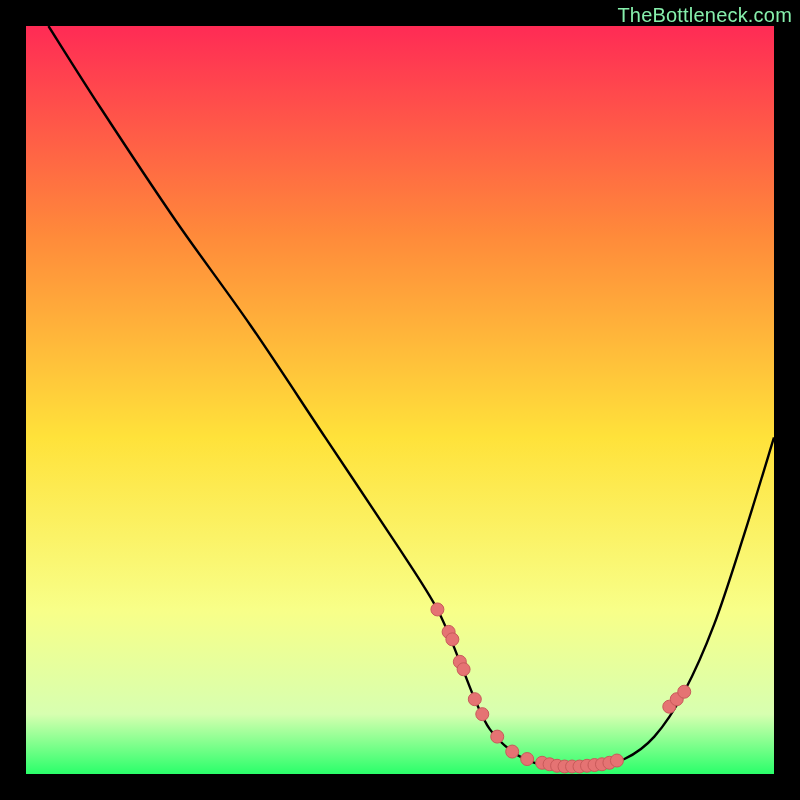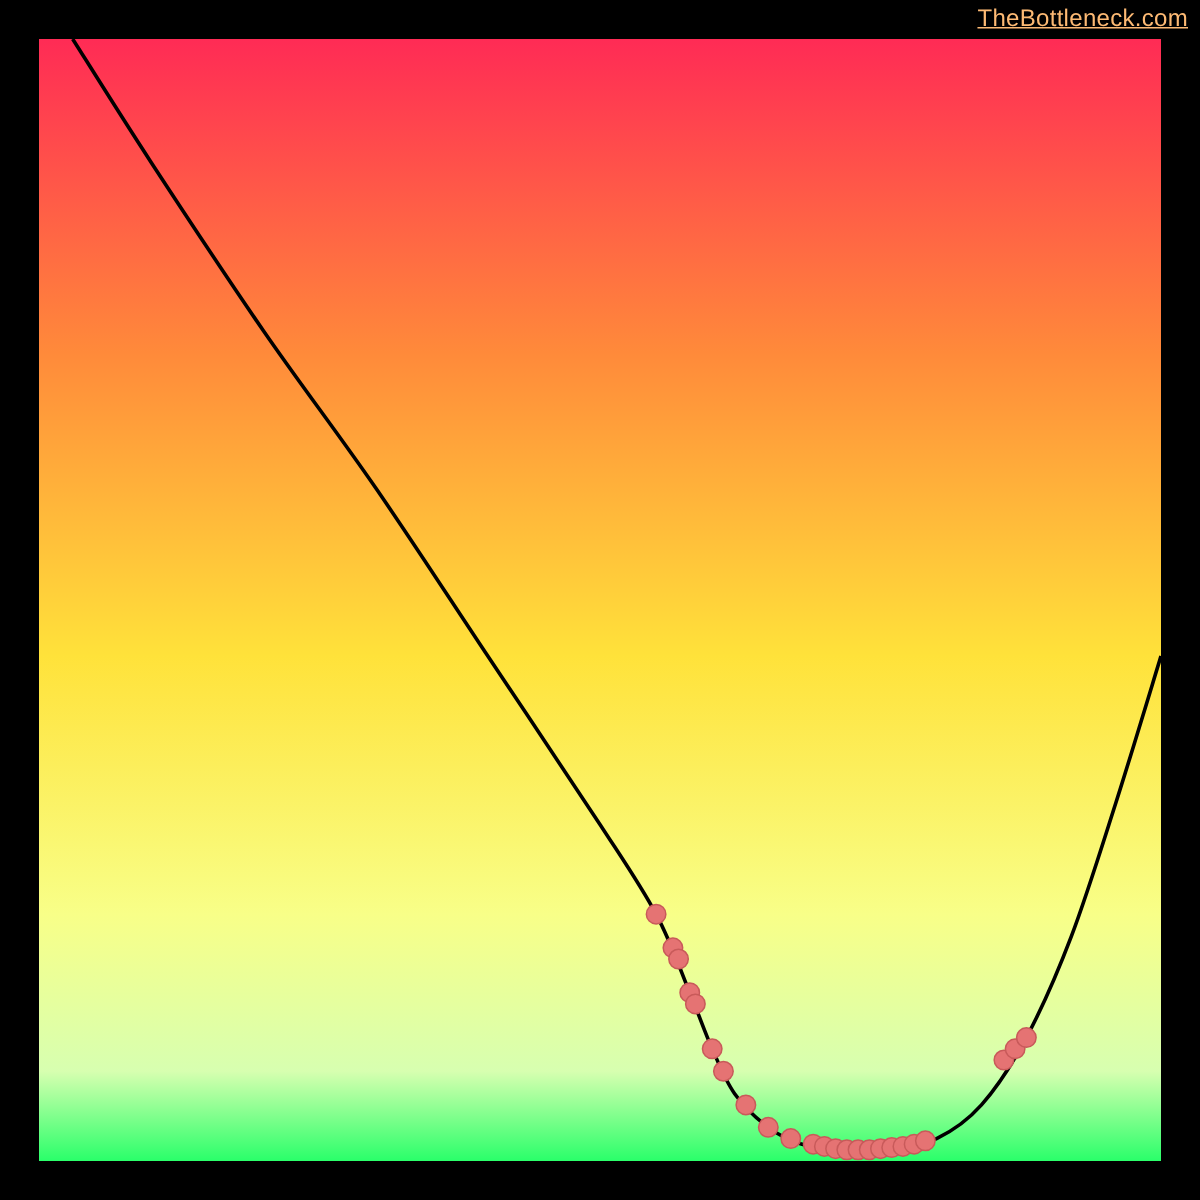--- a/index.html
+++ b/index.html
@@ -23,26 +23,25 @@
     position: absolute;
     left: 0;
     top: 0;
     width: 748px;
     height: 748px;
   }
   .watermark {
     position: absolute;
     top: 4px;
     right: 8px;
-    font-size: 16px;
+    font-size: 20px;
     font-weight: 500;
     letter-spacing: 0.2px;
-    color: #fdba74;
+    color: #86efac;
     user-select: none;
-    text-decoration: underline;
   }
 </style>
 </head>
 <body>
 
 <div class="frame">
   <svg class="plot" viewBox="0 0 748 748" preserveAspectRatio="none">
     <defs>
       <linearGradient id="bg-grad" x1="0" y1="0" x2="0" y2="1">
         <stop id="g0" offset="0%" stop-color="#ff2b55"></stop>

